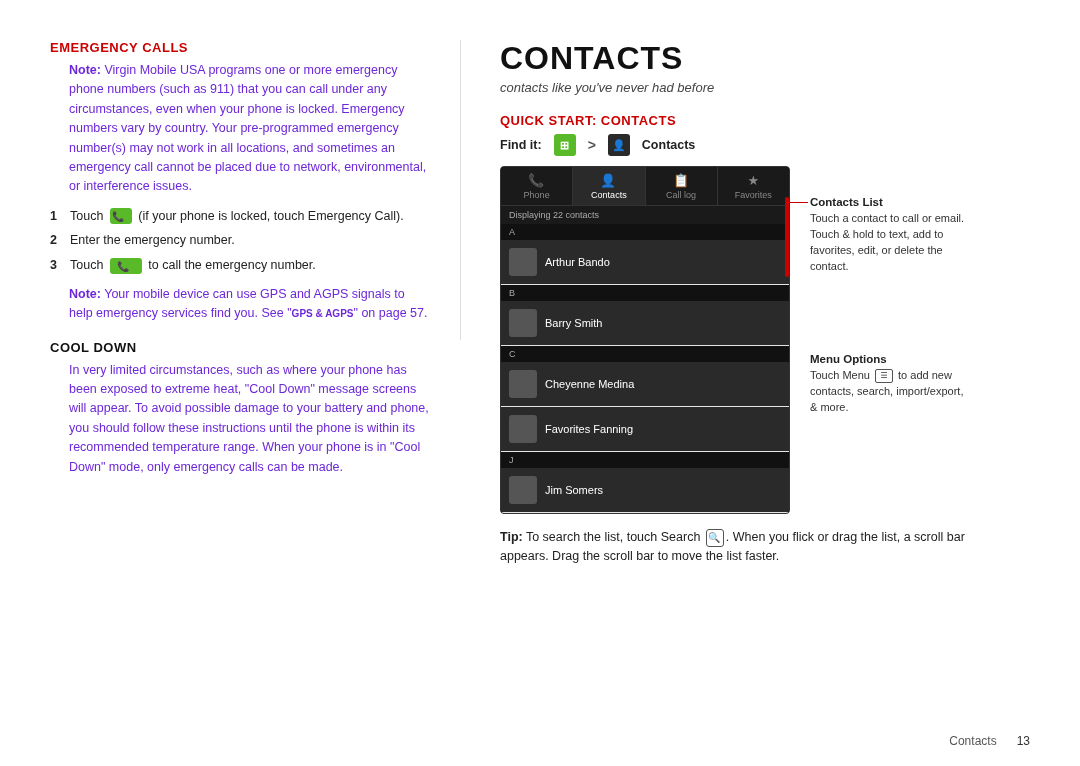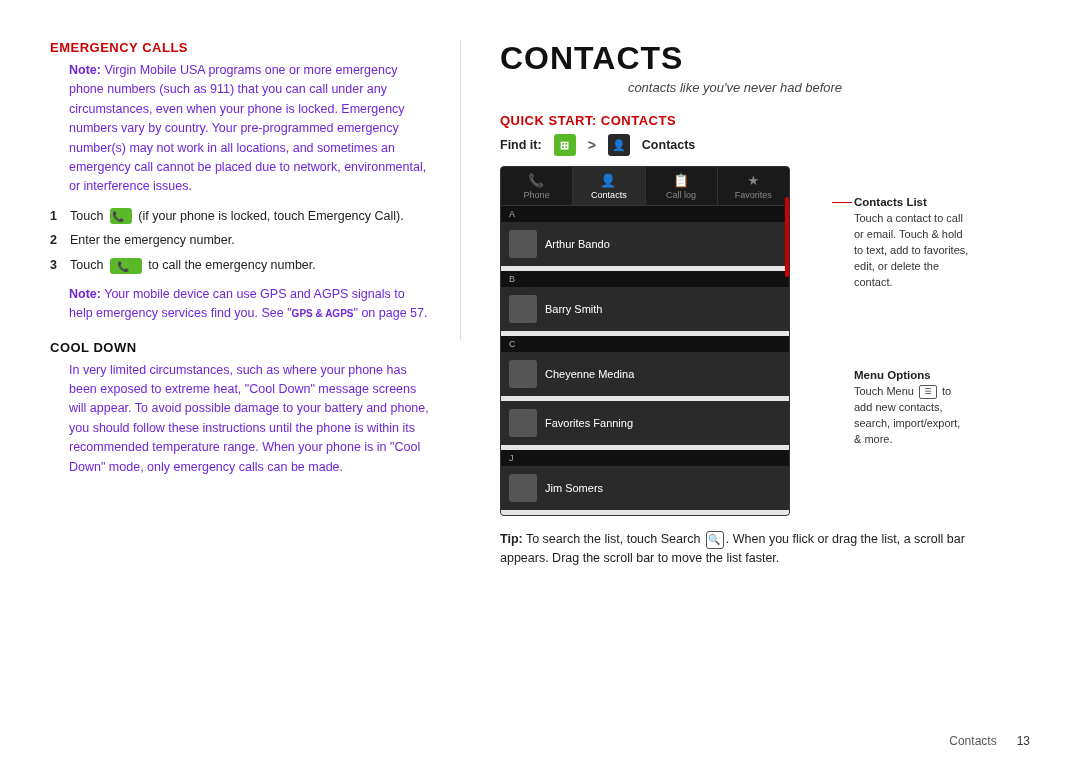--- a/index.html
+++ b/index.html
@@ -133,21 +133,20 @@
       text-transform: uppercase;
       letter-spacing: 1px;
       margin-bottom: 3px;
     }
 
     .right-subtitle {
       font-size: 13px;
       font-style: italic;
       color: #444;
       margin-bottom: 18px;
-      text-align: center;
     }
 
     .quick-start-heading {
       font-size: 13px;
       font-weight: 900;
       color: #cc0000;
       text-transform: uppercase;
       letter-spacing: 0.5px;
       margin-bottom: 6px;
     }
@@ -264,21 +263,21 @@
       font-size: 9px;
       color: #aaa;
       background: #111;
     }
 
     .contact-row {
       display: flex;
       align-items: center;
       padding: 8px 8px;
       background: #2a2a2a;
-      border-bottom: 5px solid #e5e5e5;
+      border-bottom: 1px solid #e5e5e5;
       gap: 8px;
     }
 
     .contact-avatar {
       width: 28px;
       height: 28px;
       background: #555;
       border-radius: 3px;
       flex-shrink: 0;
     }
@@ -296,21 +295,20 @@
       color: #222;
       display: flex;
       flex-direction: column;
       gap: 0;
       padding-top: 30px;
     }
 
     .annotation-item {
       margin-bottom: 18px;
       position: relative;
-      margin-left: 44px;
     }
 
     .annotation-title {
       font-weight: bold;
       font-size: 11.5px;
       margin-bottom: 3px;
     }
 
     .annotation-text {
       font-size: 11px;
@@ -458,20 +456,21 @@
           <div class="phone-tab">
             <span class="tab-icon">📋</span>
             <span>Call log</span>
           </div>
           <div class="phone-tab">
             <span class="tab-icon">★</span>
             <span>Favorites</span>
           </div>
         </div>
 
+        <div class="phone-status-bar">Displaying 22 contacts</div>
 
         <div class="red-scroll-bar"></div>
 
         <div>
           <div class="contact-section-label">A</div>
           <div class="contact-row">
             <div class="contact-avatar"></div>
             <span class="contact-name">Arthur Bando</span>
           </div>
         </div>

